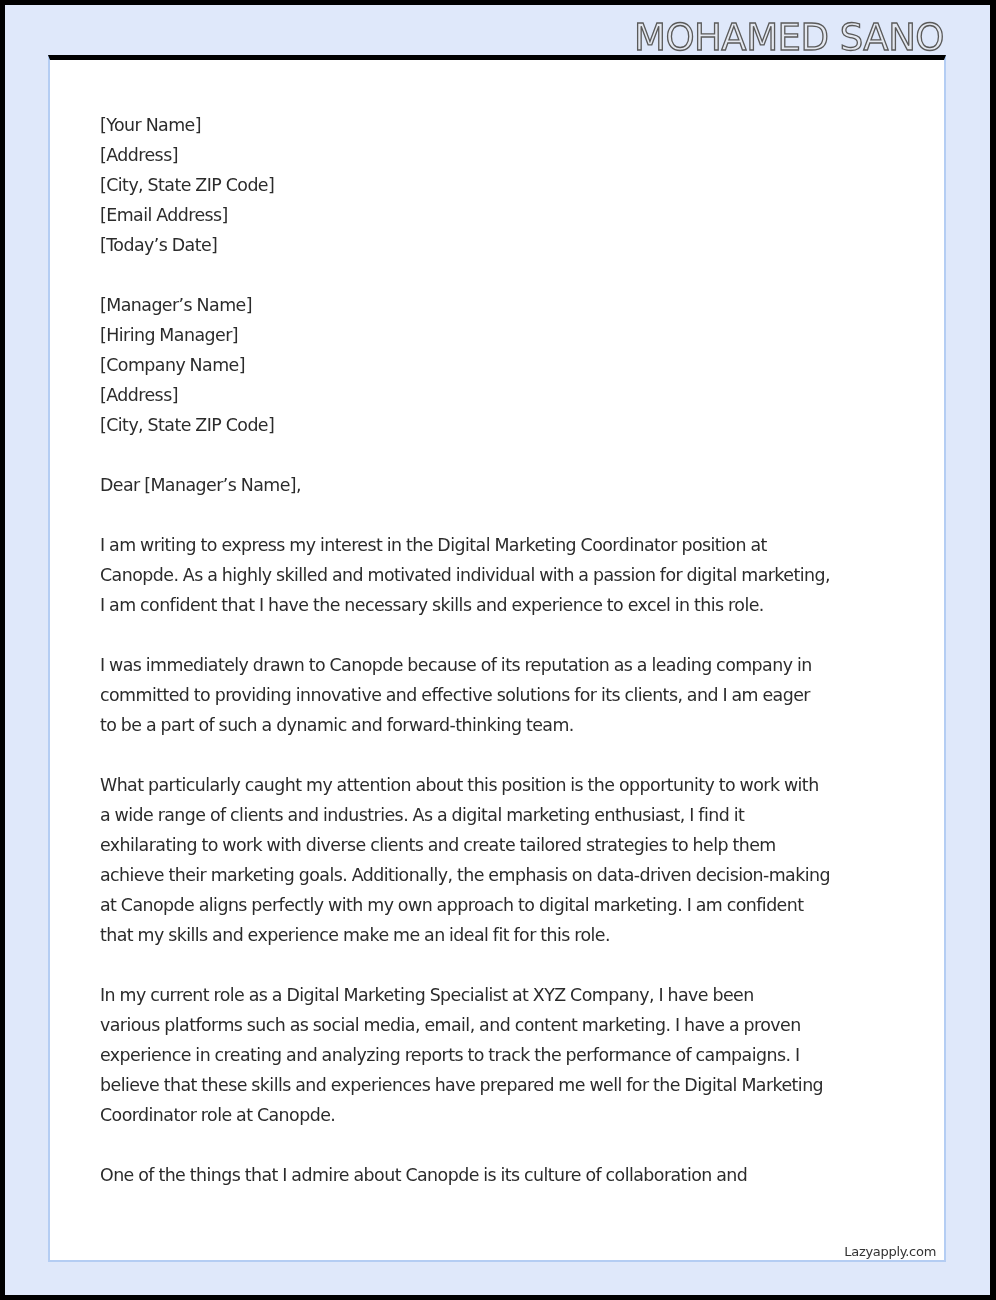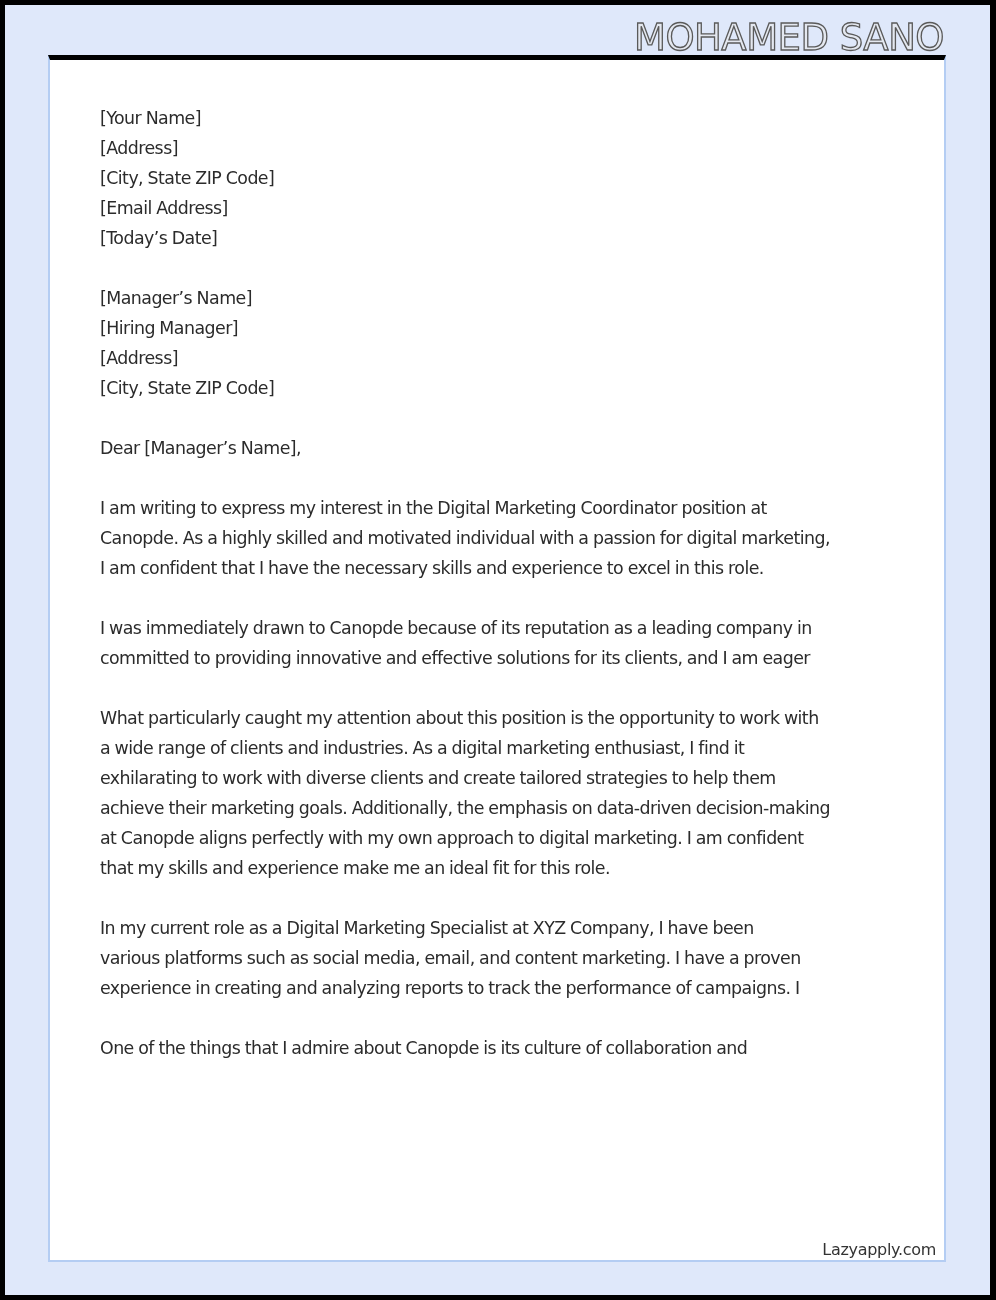--- a/index.html
+++ b/index.html
@@ -59,28 +59,28 @@
       color: #2b2b2b;
       letter-spacing: -0.55px;
       word-spacing: -0.5px;
     }
     .content .line {
       display: block;
       white-space: nowrap;
       height: 30px;
     }
     .content .block {
-      margin: 5px 0 30px 0;
+      margin: 12px 0 30px 0;
     }
     .watermark {
       position: absolute;
       right: 8px;
       bottom: 1px;
       font-family: "DejaVu Sans", sans-serif;
-      font-size: 16px;
+      font-size: 13px;
       color: #333;
       letter-spacing: -0.3px;
     }
   </style>
 </head>
 <body>
 
 <div class="frame">
   <h1 class="name-title">MOHAMED SANO</h1>
 
@@ -93,51 +93,55 @@
       <span class="line">[Your Name]</span>
       <span class="line">[Address]</span>
       <span class="line">[City, State ZIP Code]</span>
       <span class="line">[Email Address]</span>
       <span class="line">[Today’s Date]</span>
     </div>
 
     <div class="block">
       <span class="line">[Manager’s Name]</span>
       <span class="line">[Hiring Manager]</span>
+      <span class="line">[Company Name]</span>
       <span class="line">[Address]</span>
       <span class="line">[City, State ZIP Code]</span>
     </div>
 
     <div class="block">
       <span class="line">Dear [Manager’s Name],</span>
     </div>
 
     <div class="block">
       <span class="line">I am writing to express my interest in the Digital Marketing Coordinator position at</span>
       <span class="line">Canopde. As a highly skilled and motivated individual with a passion for digital marketing,</span>
       <span class="line">I am confident that I have the necessary skills and experience to excel in this role.</span>
     </div>
 
     <div class="block">
       <span class="line">I was immediately drawn to Canopde because of its reputation as a leading company in</span>
       <span class="line">committed to providing innovative and effective solutions for its clients, and I am eager</span>
+      <span class="line">to be a part of such a dynamic and forward-thinking team.</span>
     </div>
 
     <div class="block">
       <span class="line">What particularly caught my attention about this position is the opportunity to work with</span>
       <span class="line">a wide range of clients and industries. As a digital marketing enthusiast, I find it</span>
       <span class="line">exhilarating to work with diverse clients and create tailored strategies to help them</span>
       <span class="line">achieve their marketing goals. Additionally, the emphasis on data-driven decision-making</span>
       <span class="line">at Canopde aligns perfectly with my own approach to digital marketing. I am confident</span>
       <span class="line">that my skills and experience make me an ideal fit for this role.</span>
     </div>
 
     <div class="block">
       <span class="line">In my current role as a Digital Marketing Specialist at XYZ Company, I have been</span>
       <span class="line">various platforms such as social media, email, and content marketing. I have a proven</span>
       <span class="line">experience in creating and analyzing reports to track the performance of campaigns. I</span>
+      <span class="line">believe that these skills and experiences have prepared me well for the Digital Marketing</span>
+      <span class="line">Coordinator role at Canopde.</span>
     </div>
 
     <div class="block">
       <span class="line">One of the things that I admire about Canopde is its culture of collaboration and</span>
     </div>
   </div>
 </div>
 
 </body></html>

